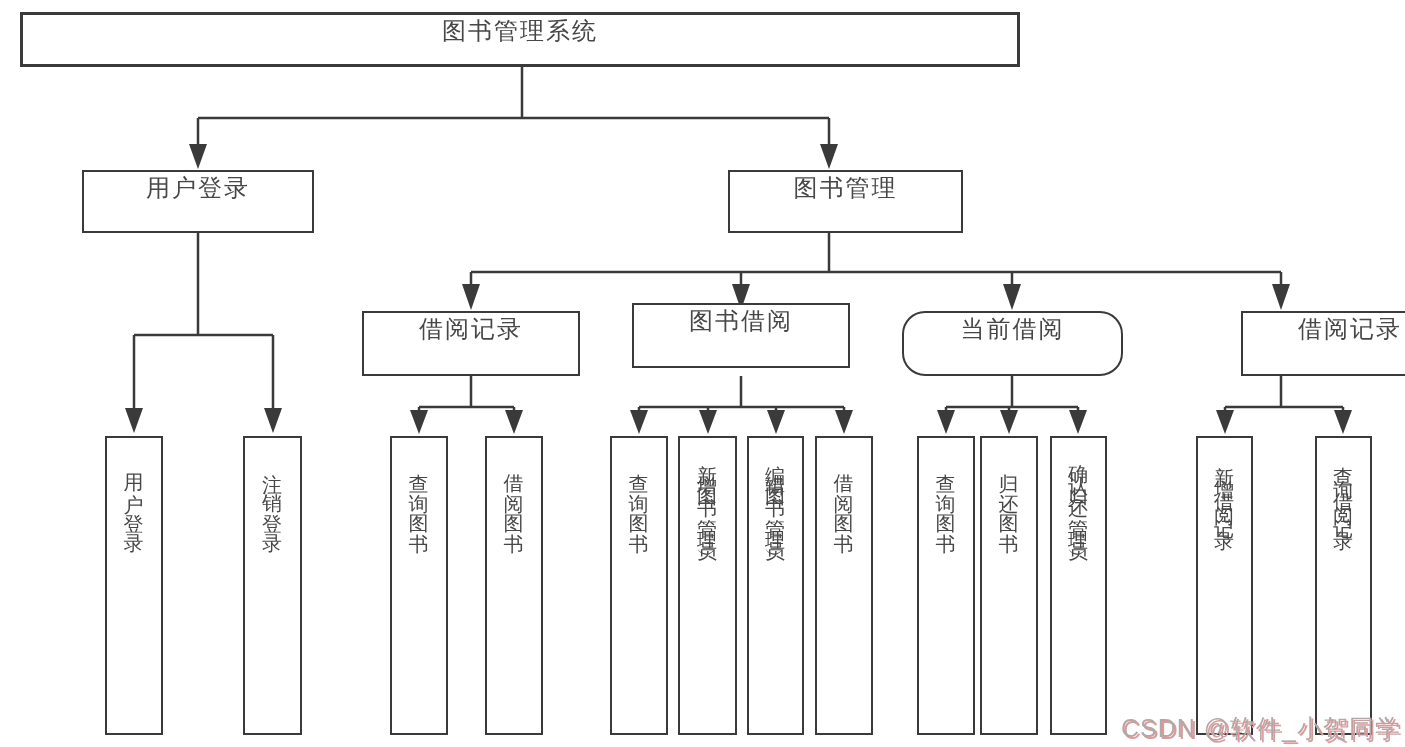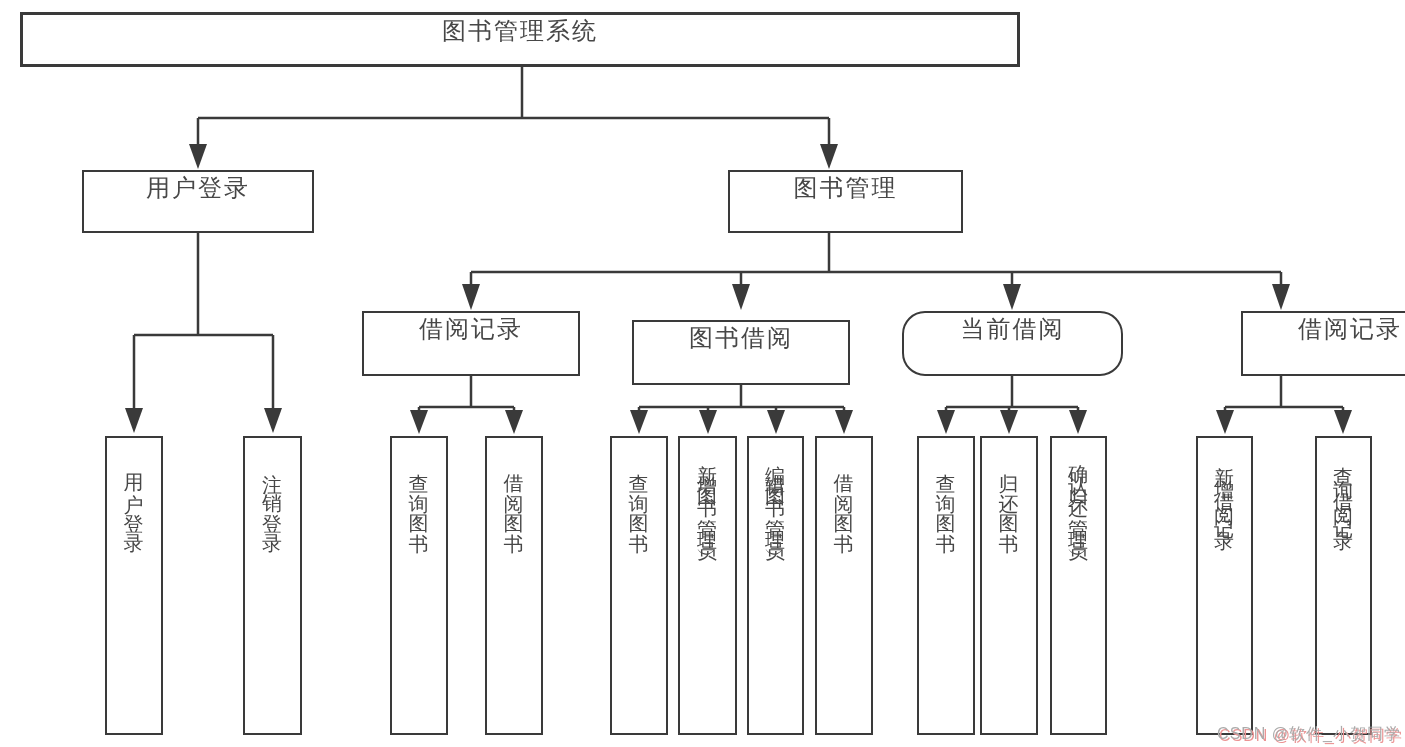--- a/index.html
+++ b/index.html
@@ -38,21 +38,21 @@
     color:var(--text);
     line-height:1;
     white-space:nowrap;
   }
   .v4{letter-spacing:20px;padding-top:20px;}
   .v6{letter-spacing:13px;padding-top:13px;}
   .v9{letter-spacing:11px;padding-top:11px;}
   .watermark{
     position:absolute;
     right:4px;bottom:2px;
-    font-size:16px;
+    font-size:25px;
     color:#ababab;
     text-shadow:2px 2px 0 #ec9393;
     letter-spacing:1px;
     white-space:nowrap;
   }
 </style>
 </head>
 <body>
 
 <div class="canvas">
@@ -100,21 +100,21 @@
   <div class="box" style="left:82px;top:170px;width:232px;height:63px;">
     <span class="hlabel">用户登录</span>
   </div>
   <div class="box" style="left:728px;top:170px;width:235px;height:63px;">
     <span class="hlabel">图书管理</span>
   </div>
 
   <div class="box" style="left:362px;top:311px;width:218px;height:65px;">
     <span class="hlabel">借阅记录</span>
   </div>
-  <div class="box" style="left:632px;top:320px;width:218px;height:65px;">
+  <div class="box" style="left:632px;top:303px;width:218px;height:65px;">
     <span class="hlabel">图书借阅</span>
   </div>
   <div class="box" style="left:902px;top:311px;width:221px;height:65px;border-radius:23px;">
     <span class="hlabel">当前借阅</span>
   </div>
   <div class="box" style="left:1241px;top:311px;width:218px;height:65px;">
     <span class="hlabel">借阅记录</span>
   </div>
 
   <div class="box" style="left:105px;top:436px;width:58px;height:299px;">

